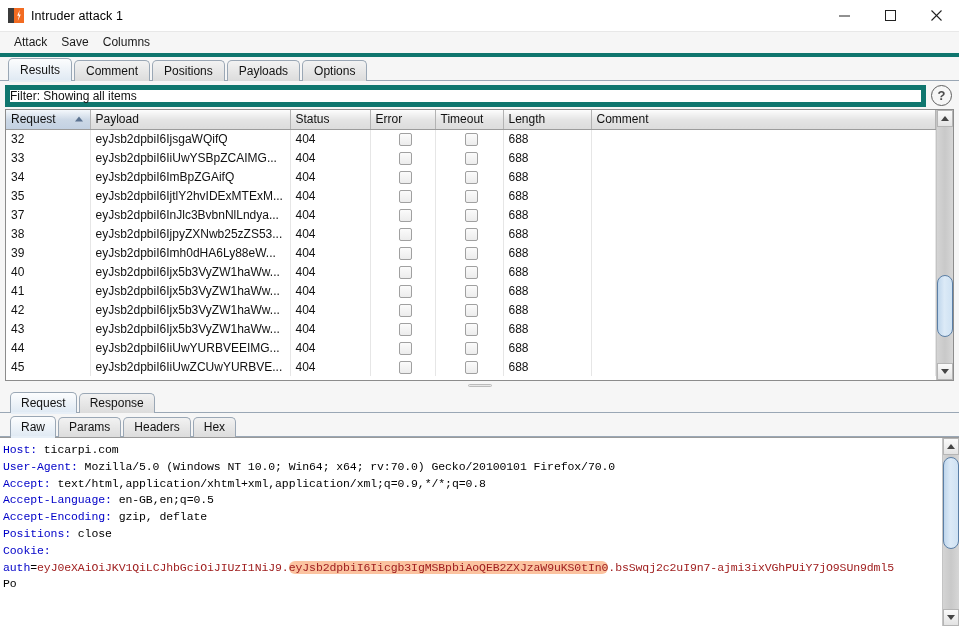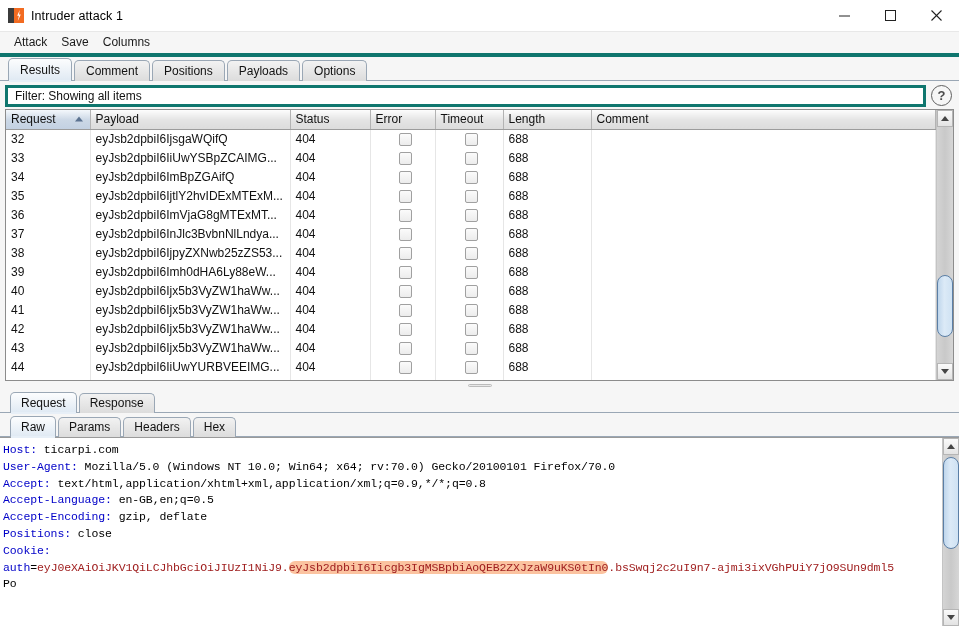--- a/index.html
+++ b/index.html
@@ -120,23 +120,22 @@
     height: 28px;
     display: flex; align-items: center;
     padding: 4px 5px 3px 5px;
     background: #f6f6f6;
     flex: 0 0 auto;
     box-sizing: border-box;
   }
   .filterbox {
     flex: 1 1 auto; height: 22px;
     background: #fff;
-    border: 3px solid #0f766e;
+    border: 5px solid #0f766e;
     display: flex; align-items: center;
-    padding-left: 7px;
     font-size: 12px; color: #111;
     box-sizing: border-box;
   }
   .help-icon {
     width: 21px; height: 21px; margin-left: 5px; margin-right: 2px;
     border: 1.4px solid #5f5f5f; border-radius: 50%;
     display: flex; align-items: center; justify-content: center;
     font-size: 13px; color: #4a4a4a; font-weight: bold;
     background: #f6f6f6;
     flex: 0 0 auto;
@@ -457,29 +456,20 @@
               <tr>
                 <td>35</td>
                 <td>eyJsb2dpbiI6IjtlY2hvIDExMTExM...</td>
                 <td>404</td>
                 <td class="center"><span class="cb"></span></td>
                 <td class="center"><span class="cb"></span></td>
                 <td>688</td>
                 <td></td>
               </tr>
               <tr>
-                <td>36</td>
-                <td>eyJsb2dpbiI6ImVjaG8gMTExMT...</td>
-                <td>404</td>
-                <td class="center"><span class="cb"></span></td>
-                <td class="center"><span class="cb"></span></td>
-                <td>688</td>
-                <td></td>
-              </tr>
-              <tr>
                 <td>37</td>
                 <td>eyJsb2dpbiI6InJlc3BvbnNlLndya...</td>
                 <td>404</td>
                 <td class="center"><span class="cb"></span></td>
                 <td class="center"><span class="cb"></span></td>
                 <td>688</td>
                 <td></td>
               </tr>
               <tr>
                 <td>38</td>

